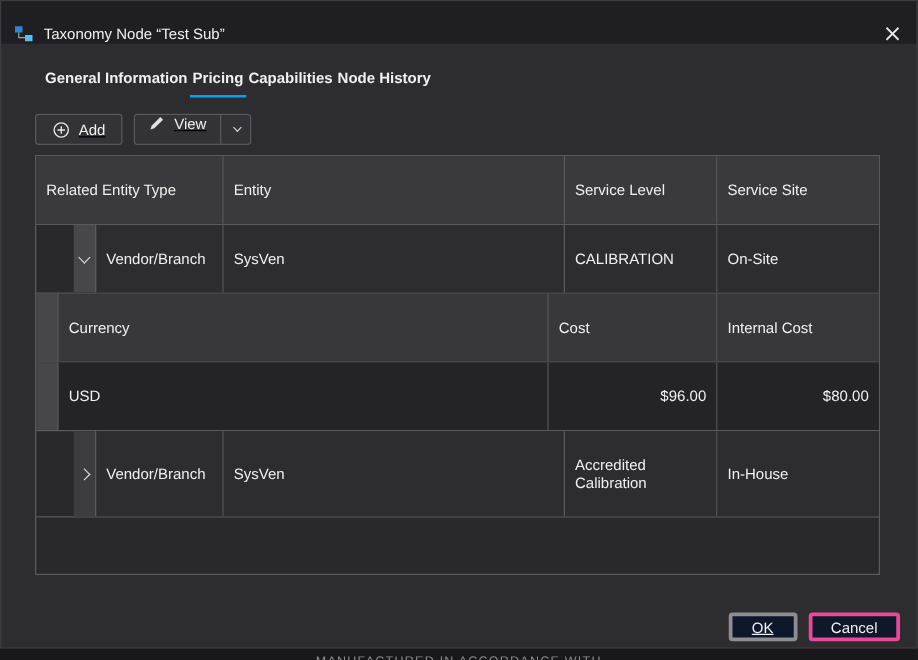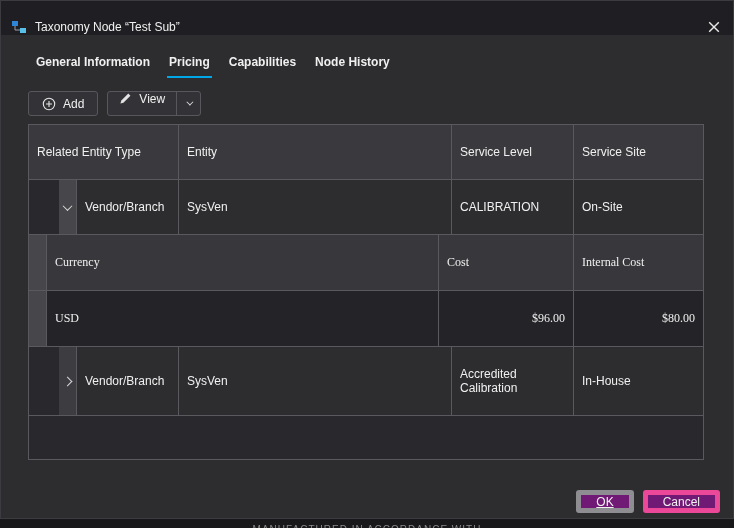--- a/index.html
+++ b/index.html
@@ -26,30 +26,30 @@
   }
   .title-icon { margin-right:8px; display:flex; align-items:center; }
   .title-text { color:#f0f0f0; font-size:12px; }
   .close-btn {
     margin-left:auto; width:38px; height:34px;
     display:flex; align-items:center; justify-content:center;
     background:none; border:none; cursor:default;
   }
 
   
-  .tabs { display:flex; gap:15px; padding:20px 0 0 33px; }
+  .tabs { display:flex; gap:0; padding:20px 0 0 33px; }
   .tab {
     color:#f0f0f0; font-size:12px; font-weight:bold;
     padding:0 2px 7px 2px; border-bottom:2px solid transparent;
     cursor:default;
   }
   .tab.active { border-bottom-color:#00a7e8; }
 
   
-  .toolbar { display:flex; gap:9px; margin:13px 0 8px 27px; }
+  .toolbar { display:flex; gap:9px; margin:13px 0 8px 27px;text-decoration:underline; }
   .tbtn {
     display:inline-flex; align-items:center; gap:7px;
     background:#333337; border:1px solid #58585c; border-radius:3px;
     color:#f0f0f0; font-size:12px; padding:0 13px; height:25px;
   }
   .split { display:inline-flex; align-items:stretch; background:#333337;
            border:1px solid #58585c; border-radius:3px; height:25px; }
   .split-main { display:flex; align-items:flex-start; gap:7px; padding:0 11px;
                 color:#f0f0f0; font-size:12px; }
   .split-sep { width:1px; background:#58585c; }
@@ -69,21 +69,20 @@
     margin:0 29px 0 27px; height:336px;
     border:1px solid #5a5a5e; background:#29292d;
   }
   .trow {
     display:grid; grid-template-columns:150px 273px 122px 1fr;
     border-bottom:1px solid #5a5a5e;
   }
   .subrow {
     display:grid; grid-template-columns:18px 392px 135px 1fr;
     border-bottom:1px solid #5a5a5e;
-    font-family:Liberation Serif, serif;
   }
   .cell {
     min-height:26px; padding:20px 8px;
     display:flex; align-items:center;
     font-size:12px; color:#f0f0f0;
     border-right:1px solid #5a5a5e;
   }
   .cell:last-child { border-right:none; }
   .cell.num { justify-content:flex-end; }
   .thead .cell { background:#3a3a3e; min-height:27px; }
@@ -97,21 +96,21 @@
   }
   .gutter.dim { background:#3d3d41; }
   .cell.with-gutter { padding:0;margin-left:30px; }
   .cell.with-gutter .cell-text { padding:4px 8px; }
   .subrow .cell.gcell { padding:0; background:#47474b; border-right:1px solid #5a5a5e; }
 
   
   .footer { position:absolute; right:13px; bottom:5px; display:flex; gap:9px; }
   .fbtn {
     height:23px; min-width:55px; padding:0 15px;
-    background:#701a75; border:5px solid #ec4899; border-radius:3px;
+    background:#0f172a; border:3px solid #ec4899; border-radius:3px;
     color:#f0f0f0; font-size:12px;margin-top:45px;
   }
   .fbtn.ok { border-color:#8d8d92; }
   .fbtn.ok span { text-decoration:underline; }
 
   
   .bg-strip {
     position:absolute; left:0; bottom:0; width:734px; height:9px;
     background:#18181b; overflow:hidden; text-align:center;
   }

